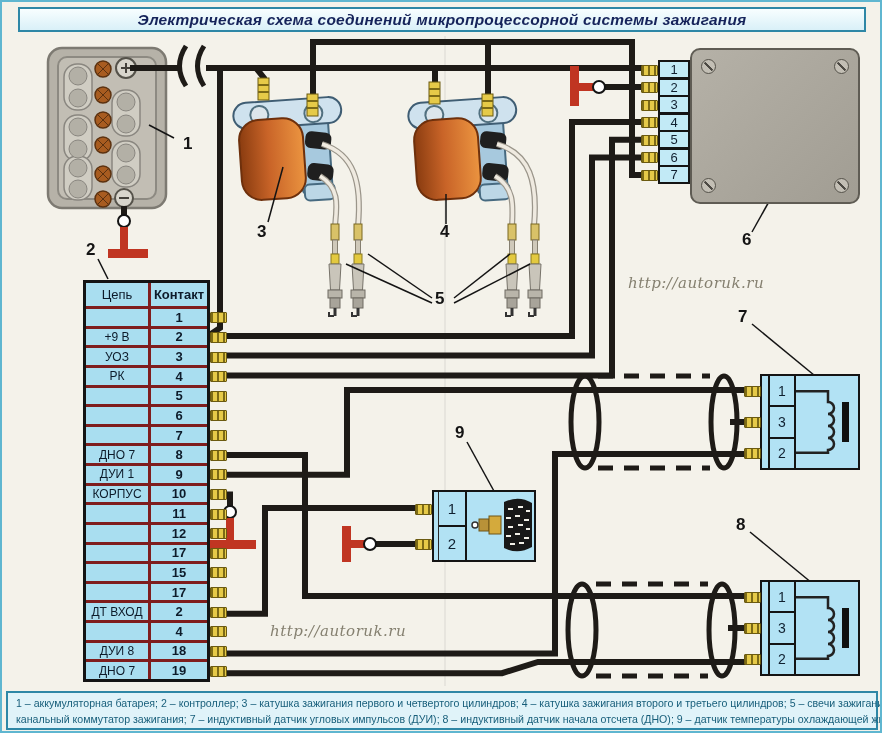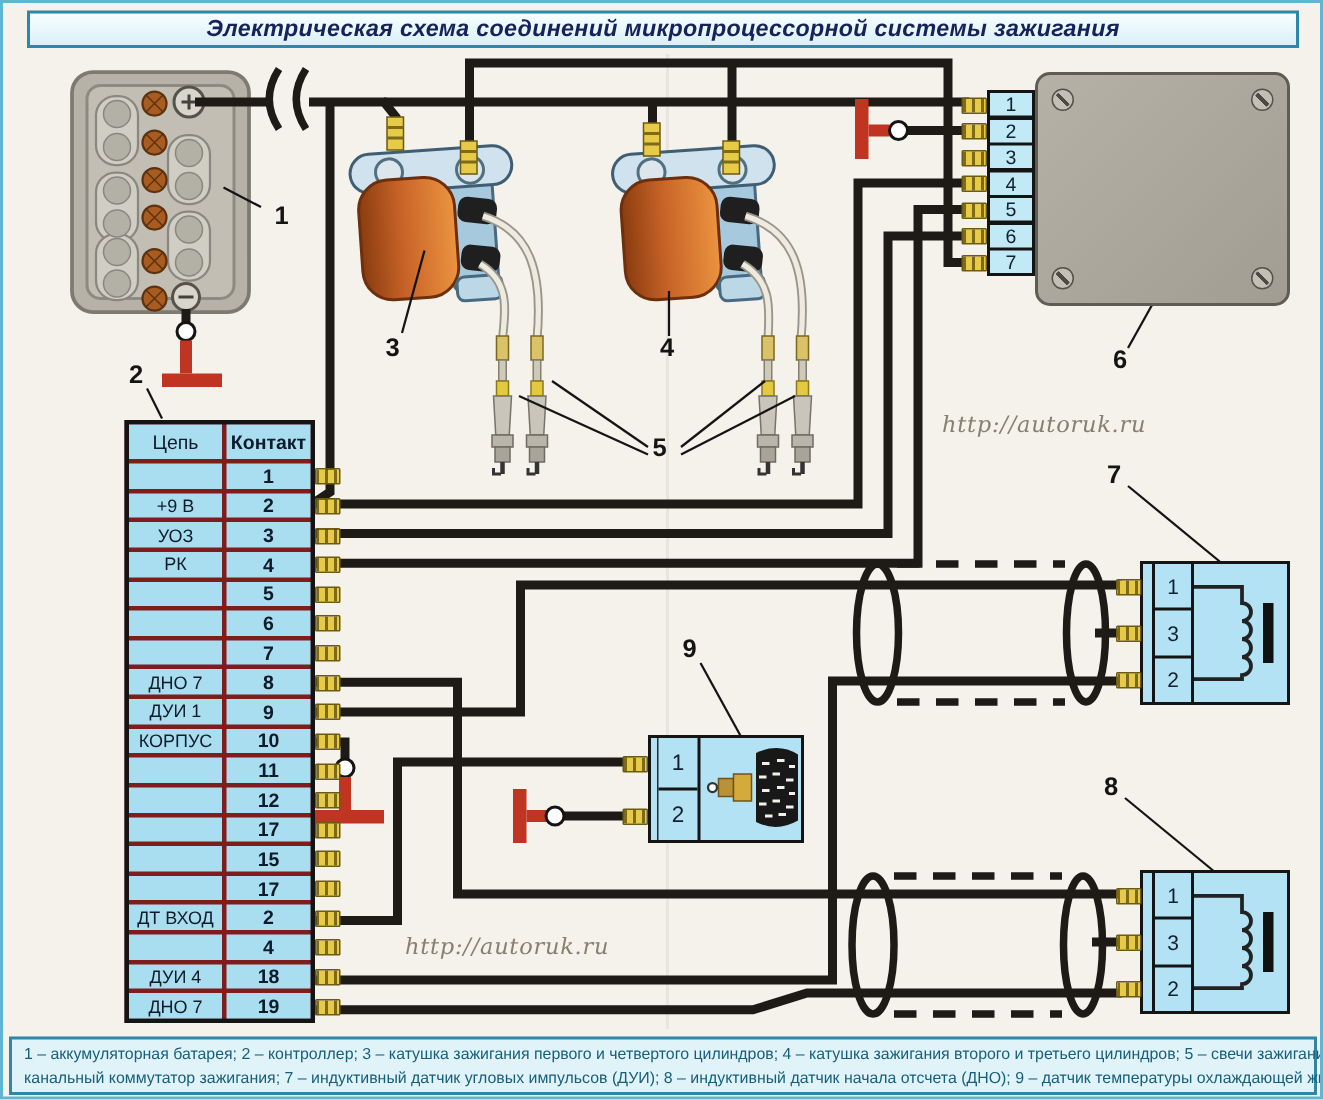--- a/index.html
+++ b/index.html
@@ -434,21 +434,21 @@
           <span class="pin"></span>
         </div>
 
         <div class="t-row">
           <div class="t-cell circuit"></div>
           <div class="t-cell contact">4</div>
           <span class="pin"></span>
         </div>
 
         <div class="t-row">
-          <div class="t-cell circuit">ДУИ 4</div>
+          <div class="t-cell circuit">ДУИ 8</div>
           <div class="t-cell contact">18</div>
           <span class="pin"></span>
         </div>
 
         <div class="t-row">
           <div class="t-cell circuit">ДНО 7</div>
           <div class="t-cell contact">19</div>
           <span class="pin"></span>
         </div>
       </div>

